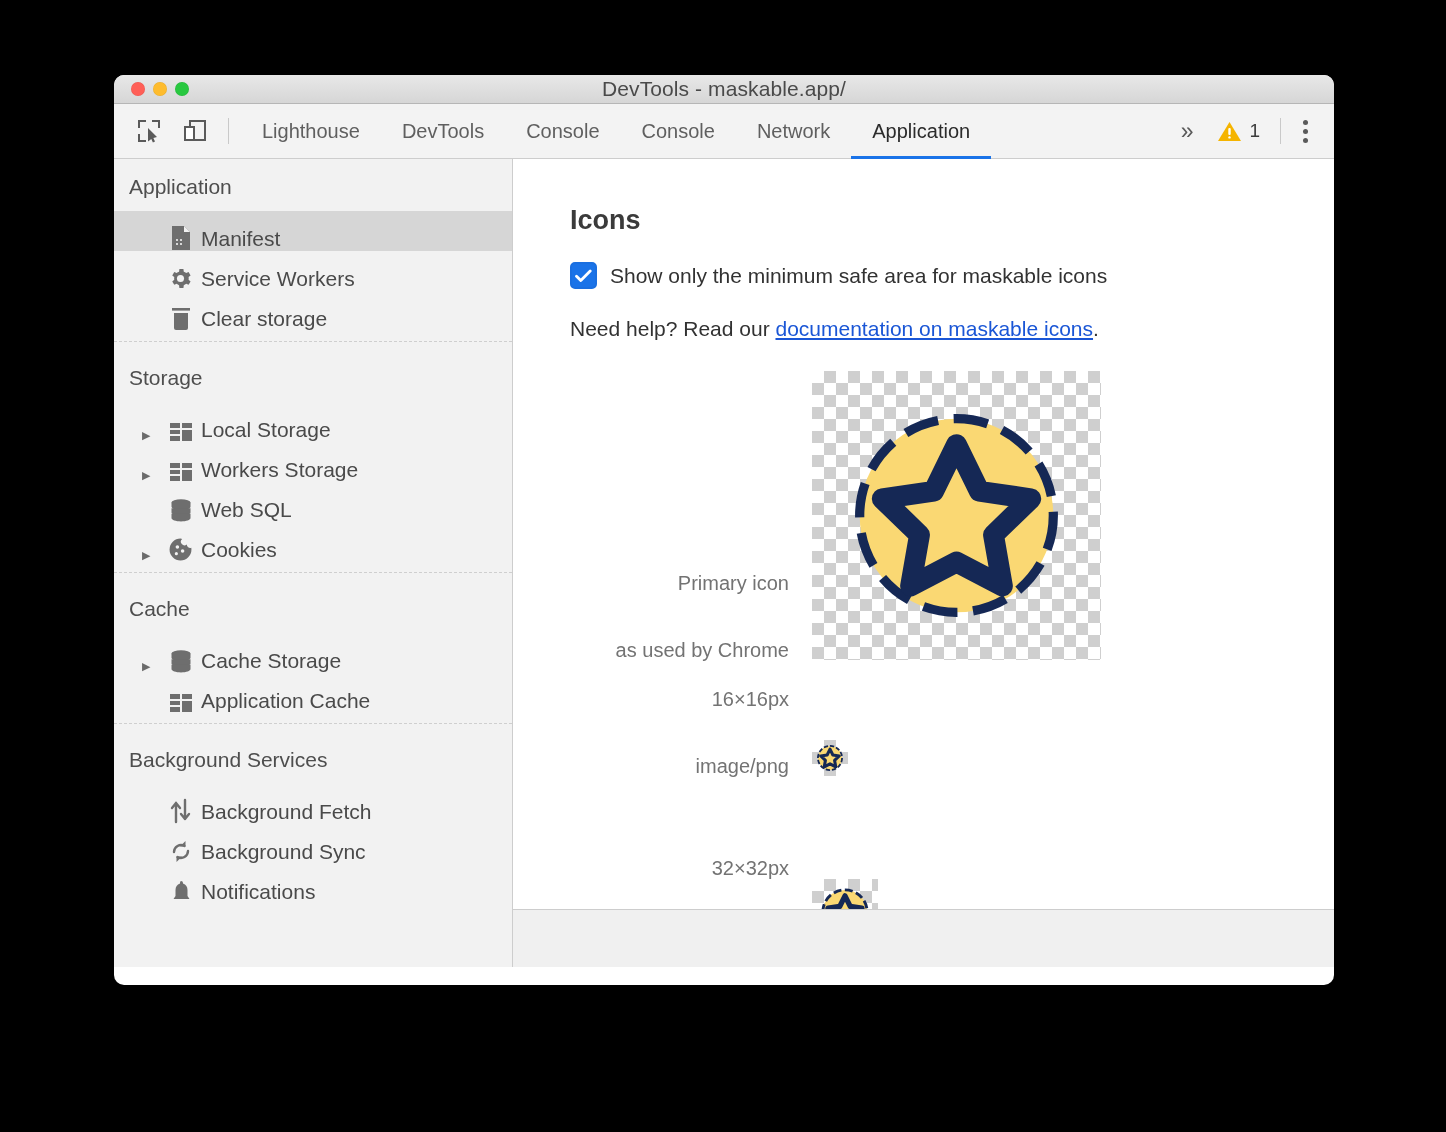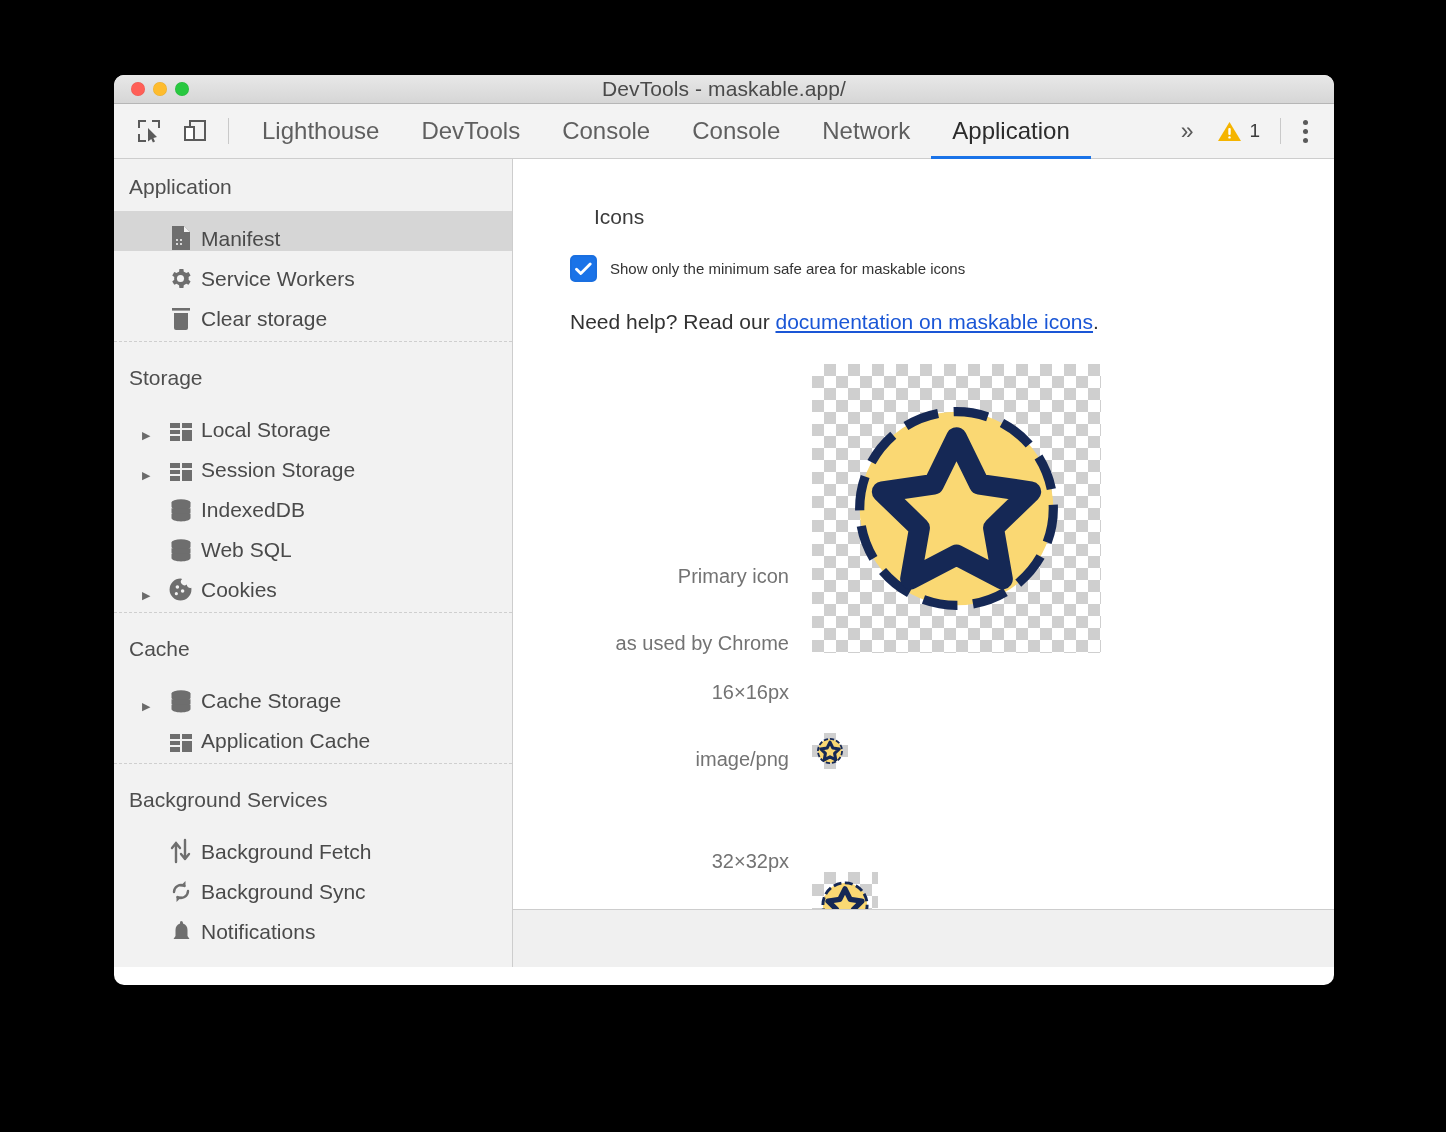--- a/index.html
+++ b/index.html
@@ -51,21 +51,21 @@
   .tb-icon-btn {
     width: 46px; display: flex; align-items: center; justify-content: center;
     color: #5a5a5a;
   }
   .tb-icon-btn:first-child { margin-left: 12px; }
   #tb-sep { width: 1px; background: #c9c9c9; margin: 14px 12px 14px 10px; }
   #tabs { display: flex; align-items: stretch; }
   .tab {
     display: flex; align-items: center;
     padding: 0 21px;
-    font-size: 24px; color: #5f5f5f;
+    font-size: 20px; color: #5f5f5f;
     white-space: nowrap;
     position: relative;
   }
   .tab.active { color: #2b2b2b; }
   .tab.active::after {
     content: ""; position: absolute; left: 0; right: 0; bottom: -1px;
     height: 3px; background: #1a73e8;
   }
   #tb-right { margin-left: auto; display: flex; align-items: center; padding-right: 14px; }
   #overflow-btn { font-size: 23px; color: #5a5a5a; padding: 0 16px; letter-spacing: -2px; }
@@ -109,31 +109,31 @@
     display: flex; align-items: center; justify-content: center;
     color: #6e6e6e;
   }
   .sb-label { padding-left: 4px; }
 
   
   #main { flex: 1; display: flex; flex-direction: column; background: #ffffff; min-width: 0; }
   #content { flex: 1; padding: 46px 0 0 57px; overflow: hidden; }
   #footer { height: 58px; background: #f0f0f0; border-top: 1px solid #cdcdcd; }
 
-  #sec-title { font-size: 21px; font-weight: normal; color: #3b3b3b; margin-bottom: 26px; margin-left: 24px; }
+  #sec-title { font-size: 27px; font-weight: bold; color: #3b3b3b; margin-bottom: 26px; }
 
   #cb-row { display: flex; align-items: center; gap: 13px; margin-bottom: 28px; }
   .checkbox {
     width: 27px; height: 27px; border-radius: 5px;
     background: #1a73e8; border: 2px solid #1a6fe0;
     display: flex; align-items: center; justify-content: center;
     flex: 0 0 27px;
   }
   .checkbox svg { display: block; }
-  #cb-label { font-size: 15px; color: #323232; }
+  #cb-label { font-size: 21px; color: #323232; }
 
   #help-row { font-size: 21px; color: #323232; margin-bottom: 30px; }
   #help-link { color: #1a56d6; text-decoration: underline; }
 
   
   .icon-row { display: flex; align-items: flex-end; }
   .icon-labels {
     width: 242px; flex: 0 0 242px;
     text-align: right; padding-right: 23px;
     font-size: 20px; color: #737373; line-height: 1;
@@ -288,35 +288,23 @@
           <span class="sb-arrow">▶</span>
           <span class="sb-ico">
             <svg width="24" height="20" viewBox="0 0 24 20" aria-hidden="true">
               <rect x="1" y="1" width="10" height="5" fill="#6e6e6e"></rect>
                 <rect x="13" y="1" width="10" height="5" fill="#6e6e6e"></rect>
               <rect x="1" y="8" width="10" height="4" fill="#6e6e6e"></rect>
                 <rect x="13" y="8" width="10" height="11" fill="#6e6e6e"></rect>
               <rect x="1" y="14" width="10" height="5" fill="#6e6e6e"></rect>
             </svg>
           </span>
-          <span class="sb-label">Session Storage</span>
-        </div>
-
-        <div class="sb-item">
-          <span class="sb-arrow spacer">▶</span>
-          <span class="sb-ico">
-            <svg width="24" height="24" viewBox="0 0 24 24" aria-hidden="true">
-              <ellipse cx="12" cy="4.6" rx="9.5" ry="3.4" fill="#6e6e6e"></ellipse>
-              <path d="M2.5 4.6v4.2c0 1.9 4.25 3.4 9.5 3.4s9.5-1.5 9.5-3.4V4.6z" fill="#6e6e6e"></path>
-              <path d="M2.5 10.2v4.2c0 1.9 4.25 3.4 9.5 3.4s9.5-1.5 9.5-3.4v-4.2z" fill="#6e6e6e"></path>
-              <path d="M2.5 15.8V20c0 1.9 4.25 3.4 9.5 3.4s9.5-1.5 9.5-3.4v-4.2z" fill="#6e6e6e"></path>
-            </svg>
-          </span>
-          <span class="sb-label">IndexedDB</span>
-        </div>
+          <span class="sb-label">Workers Storage</span>
+        </div>
+
 
         <div class="sb-item">
           <span class="sb-arrow spacer">▶</span>
           <span class="sb-ico">
             <svg width="24" height="24" viewBox="0 0 24 24" aria-hidden="true">
               <ellipse cx="12" cy="4.6" rx="9.5" ry="3.4" fill="#6e6e6e"></ellipse>
               <path d="M2.5 4.6v4.2c0 1.9 4.25 3.4 9.5 3.4s9.5-1.5 9.5-3.4V4.6z" fill="#6e6e6e"></path>
               <path d="M2.5 10.2v4.2c0 1.9 4.25 3.4 9.5 3.4s9.5-1.5 9.5-3.4v-4.2z" fill="#6e6e6e"></path>
               <path d="M2.5 15.8V20c0 1.9 4.25 3.4 9.5 3.4s9.5-1.5 9.5-3.4v-4.2z" fill="#6e6e6e"></path>
             </svg>

